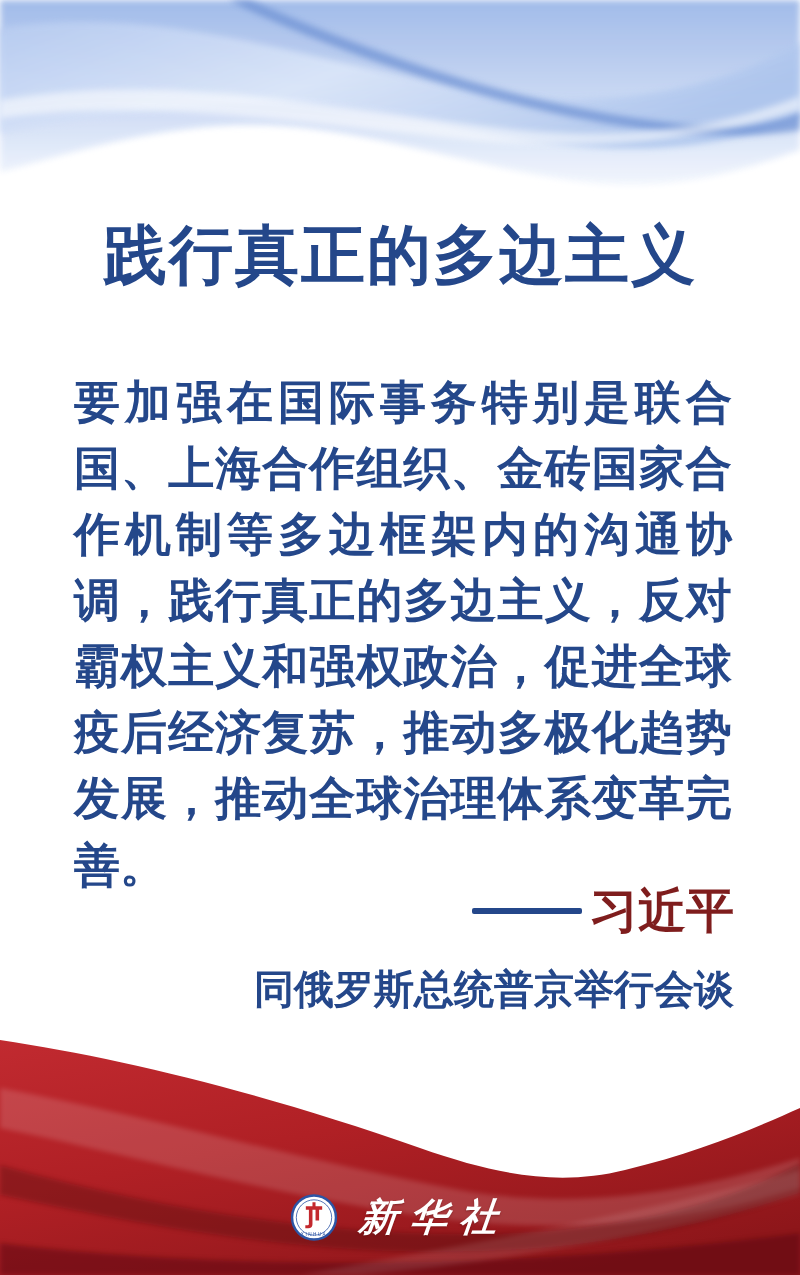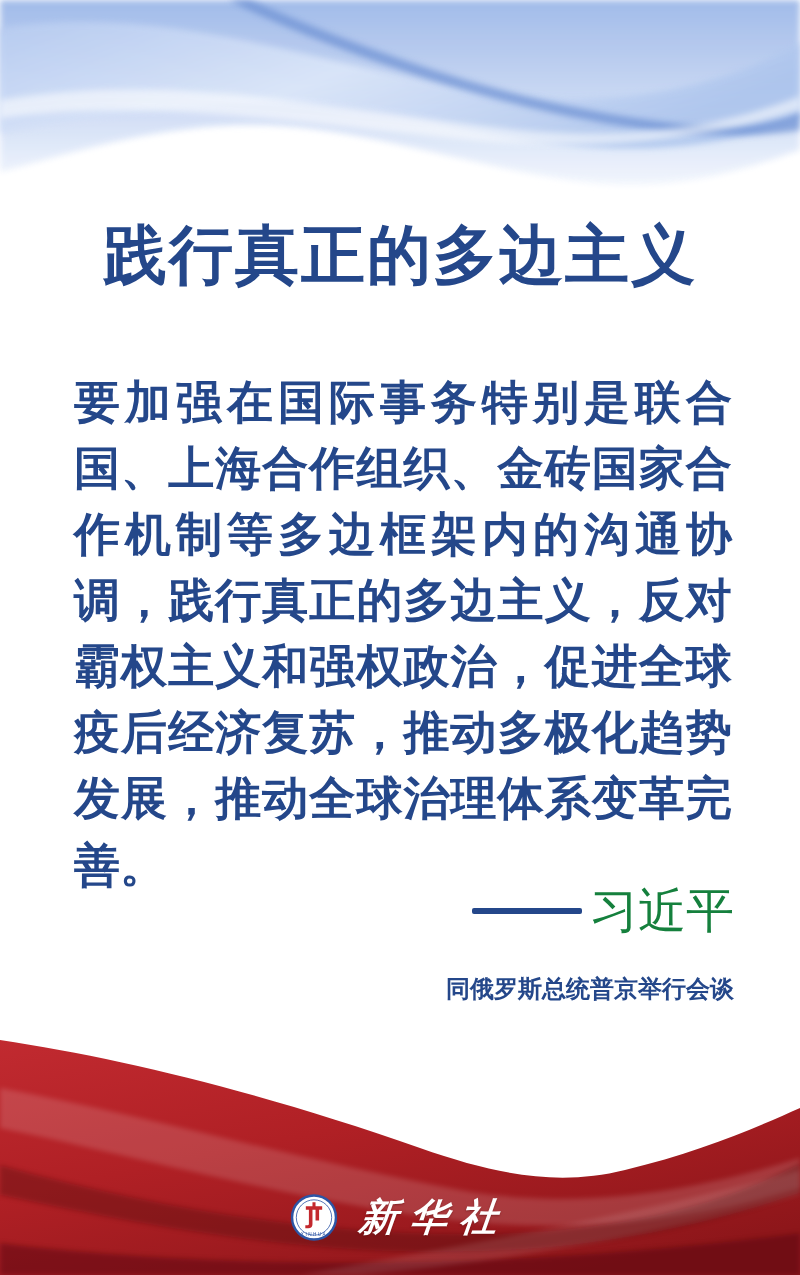--- a/index.html
+++ b/index.html
@@ -20,26 +20,26 @@
     color:#24478a;font-size:46px;font-weight:700;
   }
   .quote .line{
     height:66px;display:flex;justify-content:space-between;align-items:center;
     white-space:nowrap;
   }
   .quote .line-last{display:block;line-height:66px;text-align:left;}
   .attribution{
     position:absolute;top:882px;right:66px;height:58px;
     display:flex;align-items:center;gap:8px;
-    color:#15803d;font-size:48px;font-weight:400;
+    color:#7f1d1d;font-size:48px;font-weight:700;
   }
   .dash-line{width:110px;height:6px;background:#24478a;border-radius:2px;}
   .source{
     position:absolute;top:971px;right:66px;text-align:left;
-    color:#24478a;font-size:24px;line-height:36px;font-weight:700;
+    color:#24478a;font-size:40px;line-height:36px;font-weight:700;
   }
   .logo{
     position:absolute;left:50%;bottom:32px;transform:translateX(-50%);
     display:flex;align-items:center;gap:18px;z-index:6;
   }
   .emblem{width:47px;height:47px;display:block;}
   .logo-name{
     color:#ffffff;font-size:38px;font-weight:700;font-style:italic;
     letter-spacing:12px;transform:skewX(-6deg);white-space:nowrap;
     text-shadow:0 1px 2px rgba(90,10,12,.5);padding-left:4px;

